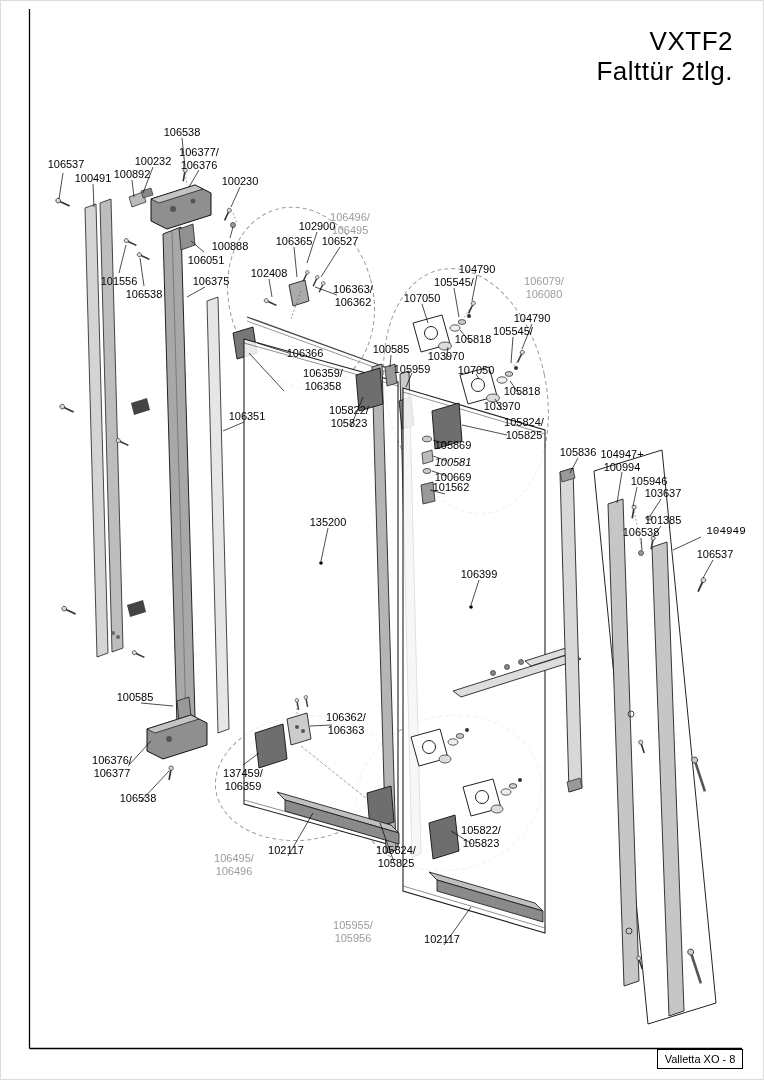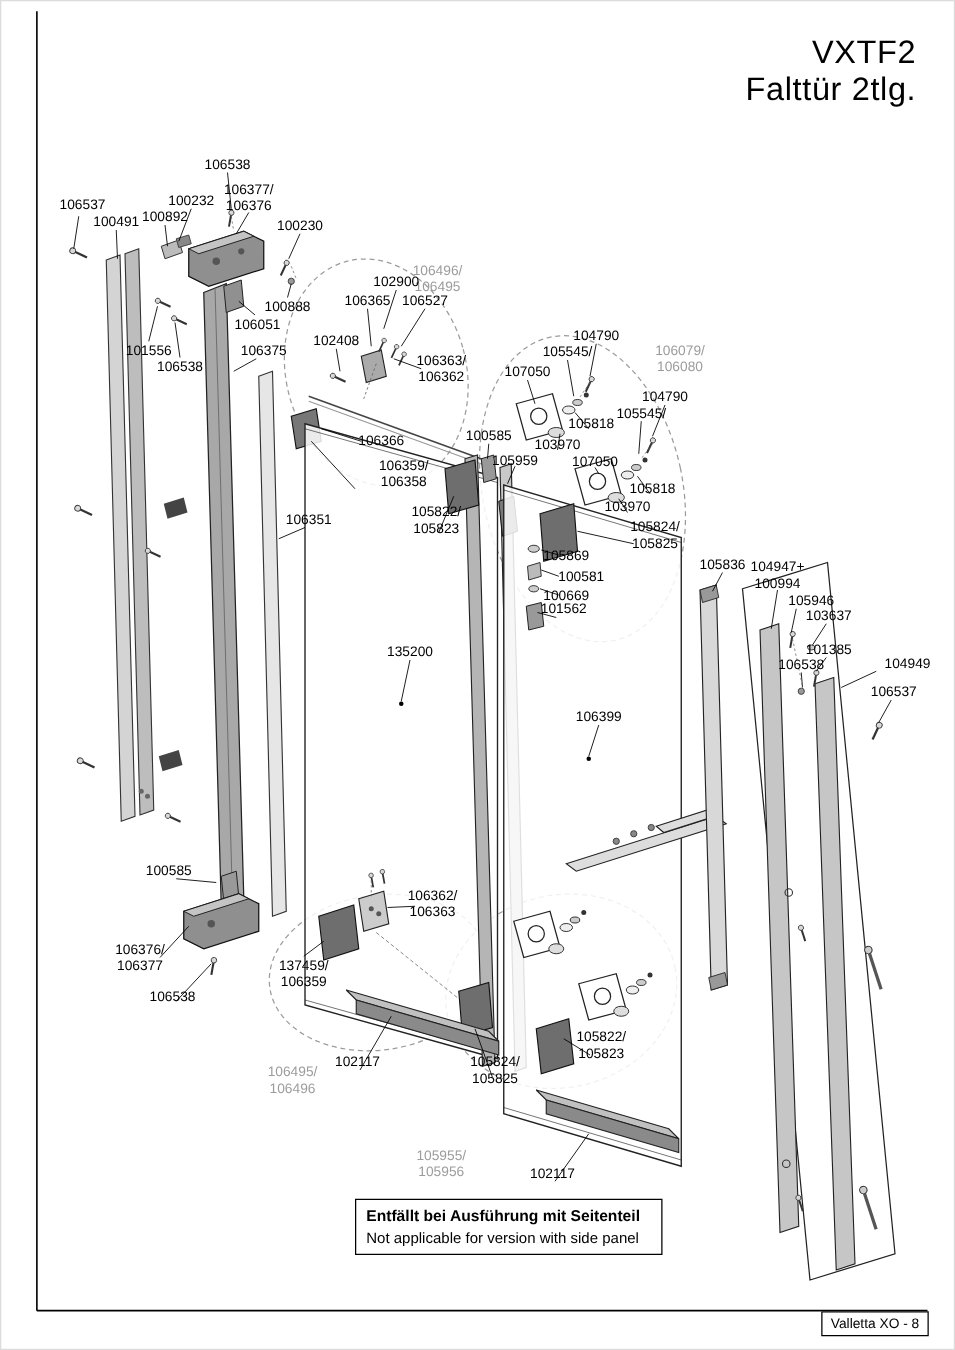--- a/index.html
+++ b/index.html
@@ -356,28 +356,28 @@
       <div class="part-label" style="left: 501px; top: 399px;">103970</div>
       <div class="part-label" style="left: 348px; top: 403px;">105822/
 105823</div>
       <div class="part-label" style="left: 246px; top: 409px;">106351</div>
       <div class="part-label" style="left: 523px; top: 415px;">105824/
 105825</div>
       <div class="part-label" style="left: 452px; top: 438px; text-align: right;">105869</div>
       <div class="part-label" style="left: 577px; top: 445px;">105836</div>
       <div class="part-label" style="left: 621px; top: 447px;">104947+
 100994</div>
-      <div class="part-label" style="left: 464px; top: 455px;">100581</div>
+      <div class="part-label" style="left: 452px; top: 455px; font-style: italic;">100581</div>
       <div class="part-label" style="left: 636px; top: 474px; margin-left: 12px;">105946</div>
       <div class="part-label" style="left: 452px; top: 470px;">100669</div>
       <div class="part-label" style="left: 662px; top: 486px;">103637</div>
       <div class="part-label" style="left: 450px; top: 480px;">101562</div>
       <div class="part-label" style="left: 662px; top: 513px;">101385</div>
       <div class="part-label" style="left: 640px; top: 525px;">106538</div>
-      <div class="part-label" style="left: 725px; top: 524px;">104949</div>
+      <div class="part-label" style="left: 725px; top: 524px; font-family: Liberation Mono, monospace;">104949</div>
       <div class="part-label" style="left: 714px; top: 547px;">106537</div>
       <div class="part-label" style="left: 327px; top: 515px;">135200</div>
       <div class="part-label" style="left: 478px; top: 567px;">106399</div>
       <div class="part-label" style="left: 134px; top: 690px;">100585</div>
       <div class="part-label" style="left: 345px; top: 710px;">106362/
 106363</div>
       <div class="part-label" style="left: 111px; top: 753px; text-align: center;">106376/
 106377</div>
       <div class="part-label" style="left: 242px; top: 766px;">137459/
 106359</div>
@@ -387,20 +387,16 @@
       <div class="part-label" style="left: 285px; top: 843px;">102117</div>
       <div class="part-label" style="left: 395px; top: 843px;">105824/
 105825</div>
       <div class="part-label" style="left: 480px; top: 823px;">105822/
 105823</div>
       <div class="part-label gray" style="left: 352px; top: 878px;">105955/
 105956</div>
       <div class="part-label" style="left: 441px; top: 932px;">102117</div>
     </div>
 
-  <div class="note-box">
-    <div class="de">Entfällt bei Ausführung mit Seitenteil</div>
-    <div class="en">Not applicable for version with side panel</div>
-  </div>
 
   <div class="footer-box">Valletta XO - 8</div>
 
 </div>
 
 </body></html>

